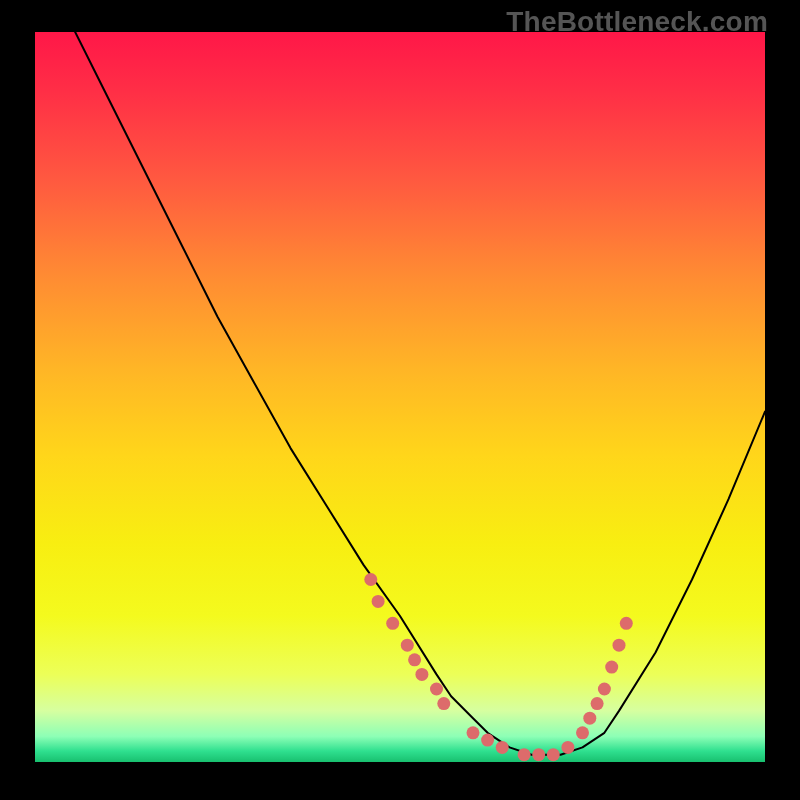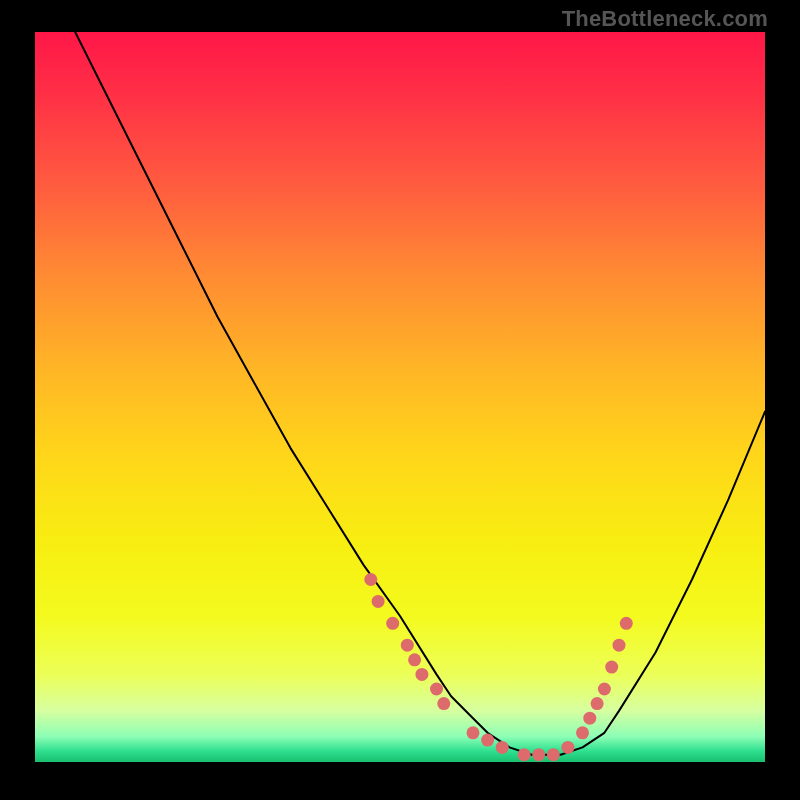--- a/index.html
+++ b/index.html
@@ -48,21 +48,21 @@
     top: 0;
     width: 730px;
     height: 730px;
     pointer-events: none;
   }
   .watermark {
     position: absolute;
     top: 6px;
     right: 32px;
     font-family: Arial, Helvetica, sans-serif;
-    font-size: 22px;
+    font-size: 28px;
     font-weight: 600;
     color: #555;
     letter-spacing: 0.2px;
   }
 </style>
 </head>
 <body>
 
 <div class="frame">
 

